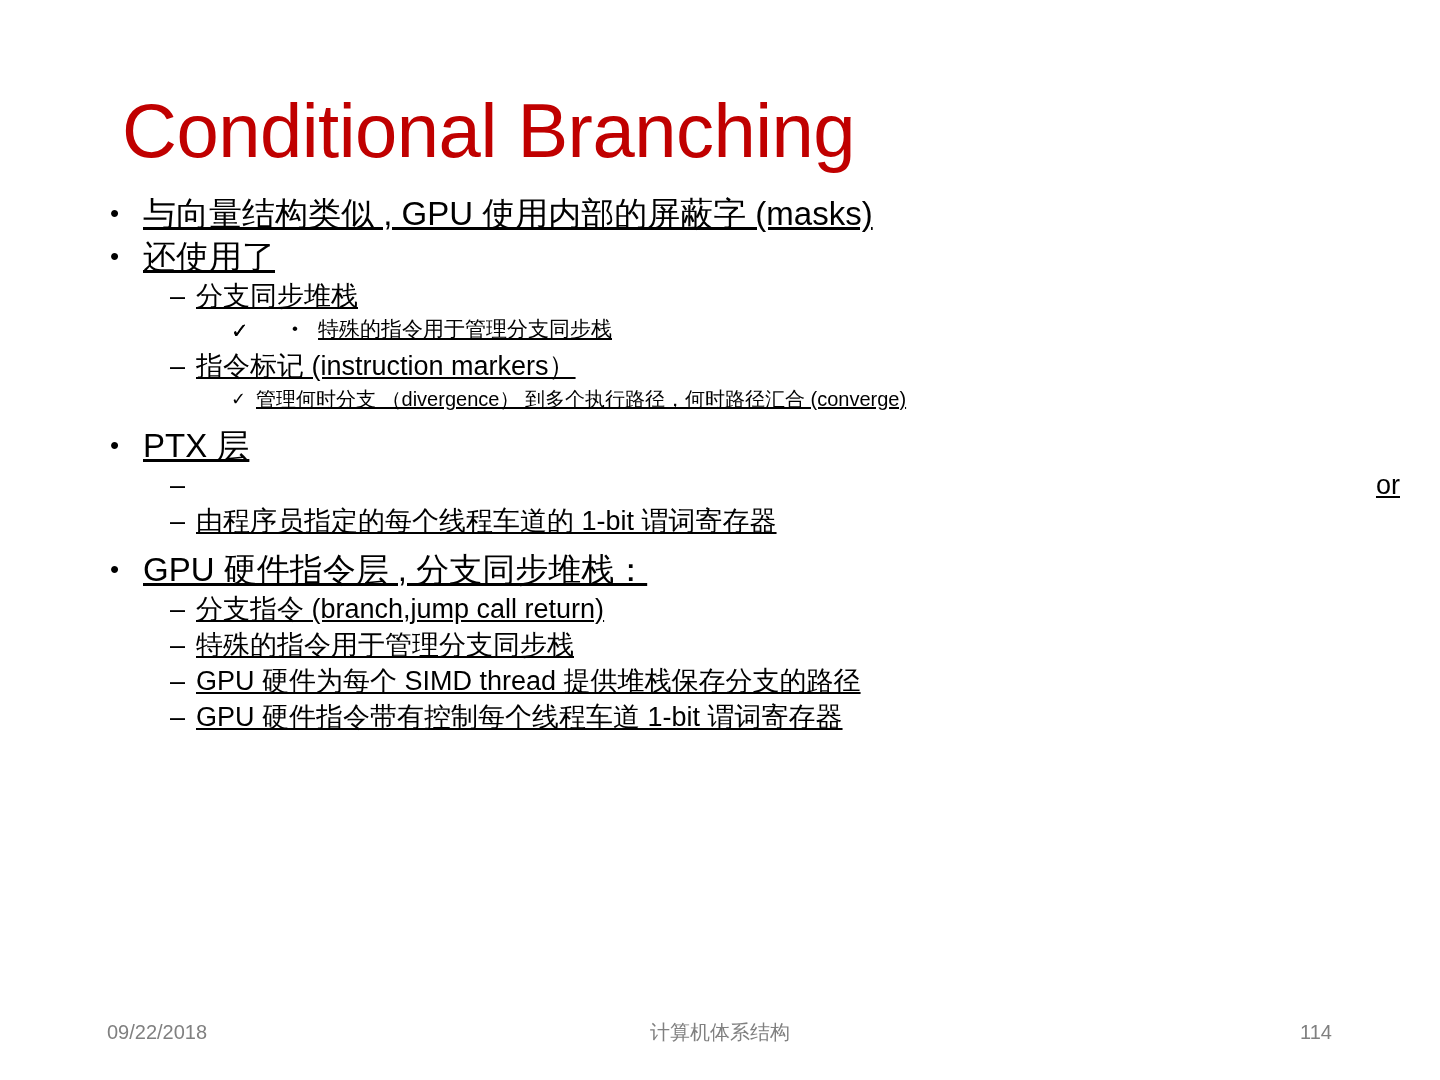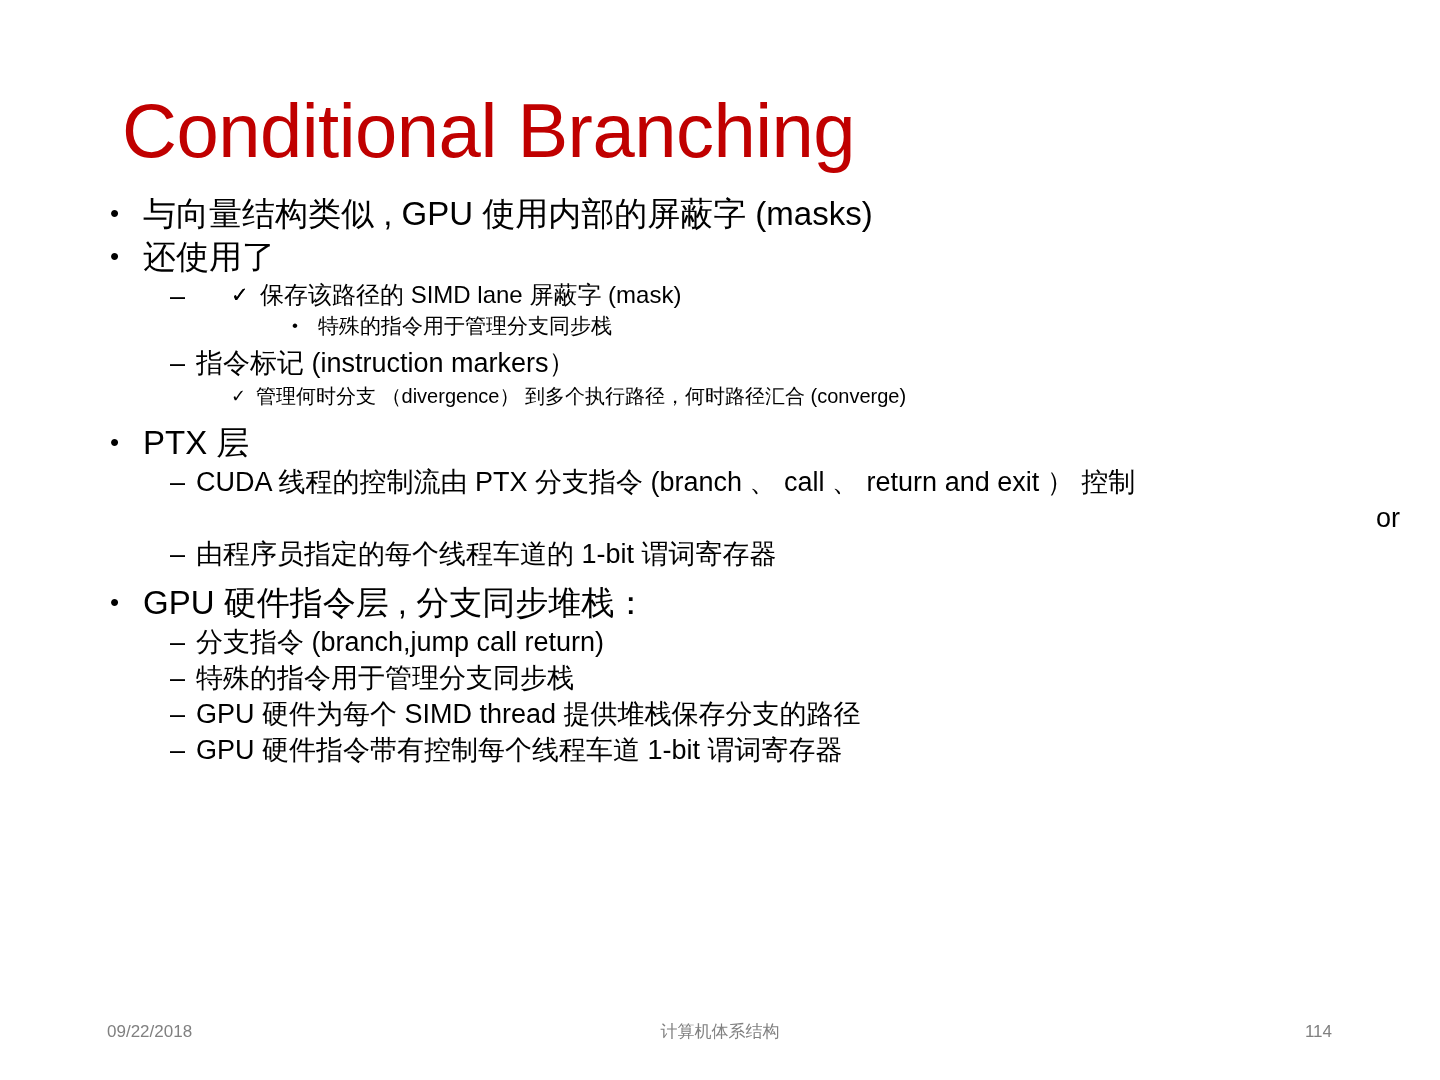--- a/index.html
+++ b/index.html
@@ -52,20 +52,21 @@
 
   .marker {
     position: absolute;
     display: inline-block;
     text-align: left;
     font-family: "Liberation Sans", "DejaVu Sans", sans-serif;
   }
 
   .txt {
     display: block;
+    text-decoration: underline;
   }
 
   
   .lvl1 {
     padding-left: 143px;
     font-size: 33px;
     line-height: 43px;
     margin-bottom: 0px;
   }
   .lvl1 > .marker {
@@ -134,21 +135,21 @@
   .gap-md { height: 9px; }
 
   
   .footer {
     position: absolute;
     left: 0;
     top: 1012px;
     width: 1440px;
     height: 40px;
     color: #808080;
-    font-size: 17px;
+    font-size: 20px;
     line-height: 40px;
   }
   .footer-date {
     position: absolute;
     left: 107px;
     top: 0;
   }
   .footer-center {
     position: absolute;
     left: 0;
@@ -177,29 +178,29 @@
       <span class="txt">与向量结构类似 , GPU  使用内部的屏蔽字 (masks)</span>
     </div>
 
     <div class="line lvl1">
       <span class="marker">•</span>
       <span class="txt">还使用了</span>
     </div>
 
     <div class="line lvl2">
       <span class="marker">–</span>
+      <span class="txt">分支同步堆栈</span>
     </div>
 
     <div class="line lvl3">
       <span class="marker">✓</span>
     </div>
 
     <div class="line lvl3">
       <span class="marker">✓</span>
-      <span class="txt">保存该路径的 SIMD lane  屏蔽字 (mask)</span>
     </div>
 
     <div class="line lvl4">
       <span class="marker">•</span>
       <span class="txt">特殊的指令用于管理分支同步栈</span>
     </div>
 
     <div class="gap-sm"></div>
 
     <div class="line lvl2">
@@ -214,21 +215,20 @@
 
     <div class="gap-md"></div>
 
     <div class="line lvl1">
       <span class="marker">•</span>
       <span class="txt">PTX 层</span>
     </div>
 
     <div class="line lvl2">
       <span class="marker">–</span>
-      <span class="txt">CUDA 线程的控制流由 PTX 分支指令 (branch 、 call 、 return and exit ） 控制</span>
     </div>
 
     <div class="line lvl2 cont">
       <span class="txt">or</span>
     </div>
 
     <div class="line lvl2">
       <span class="marker">–</span>
       <span class="txt">由程序员指定的每个线程车道的 1-bit 谓词寄存器</span>
     </div>

